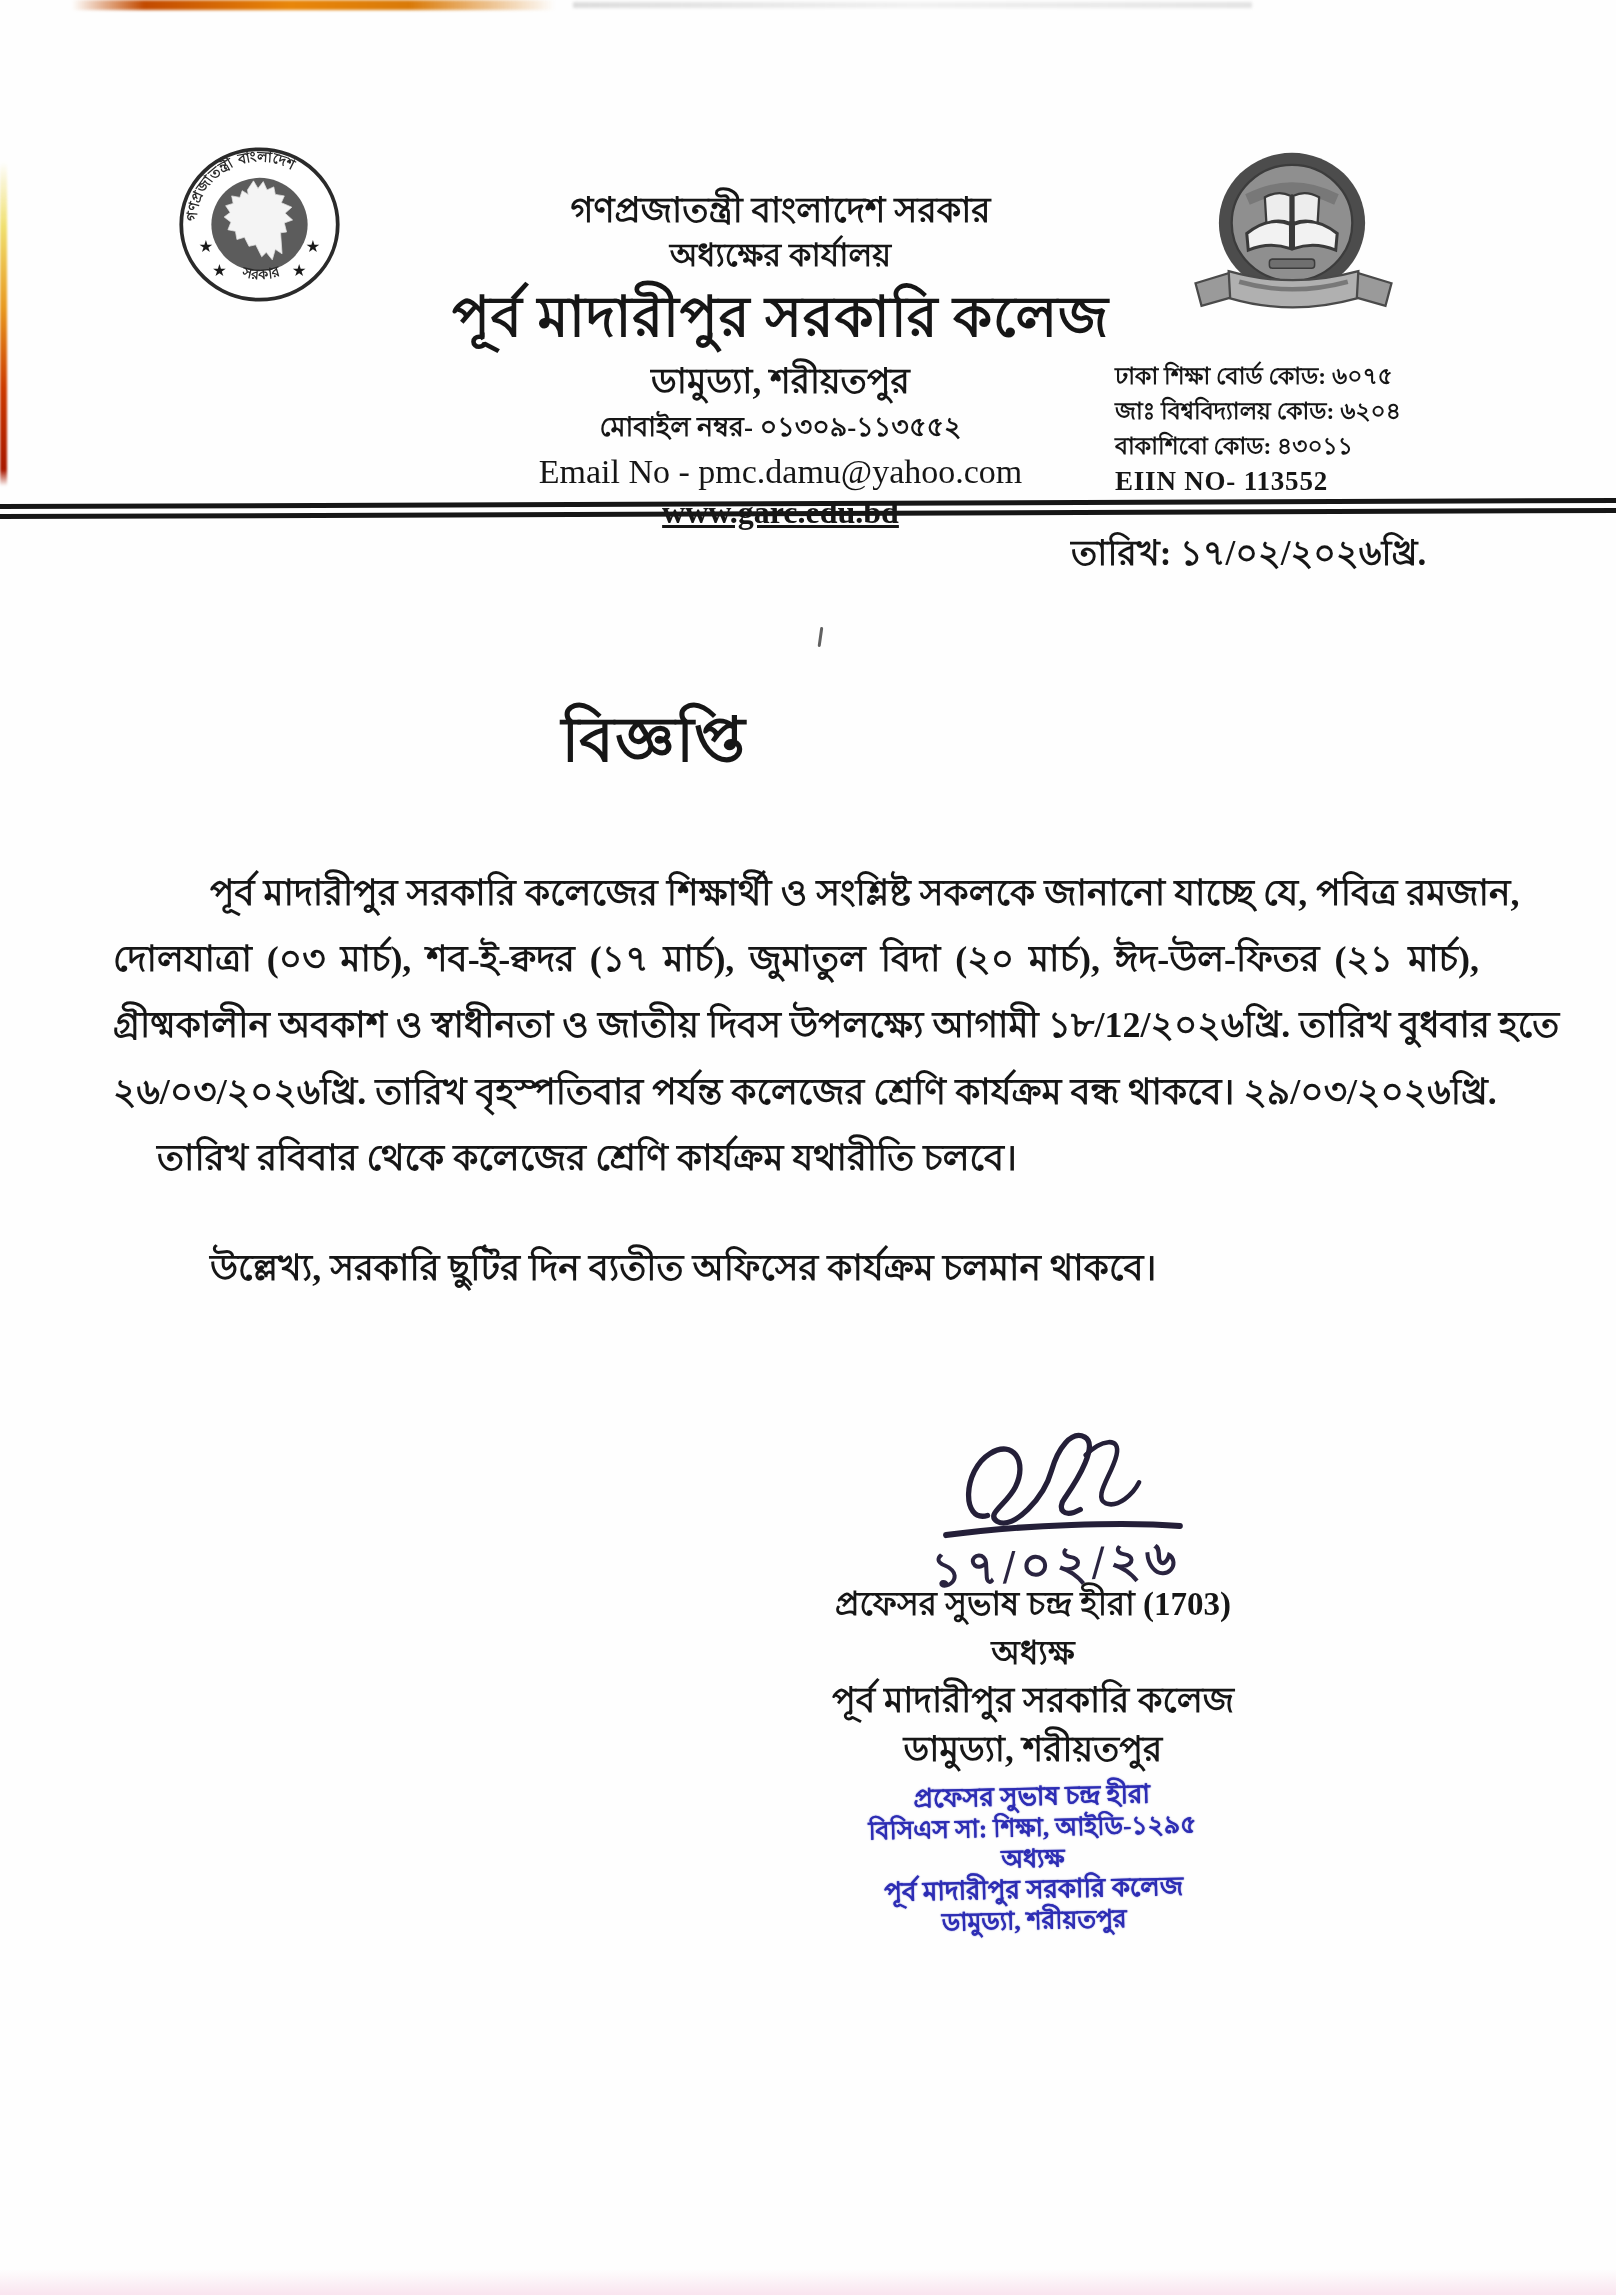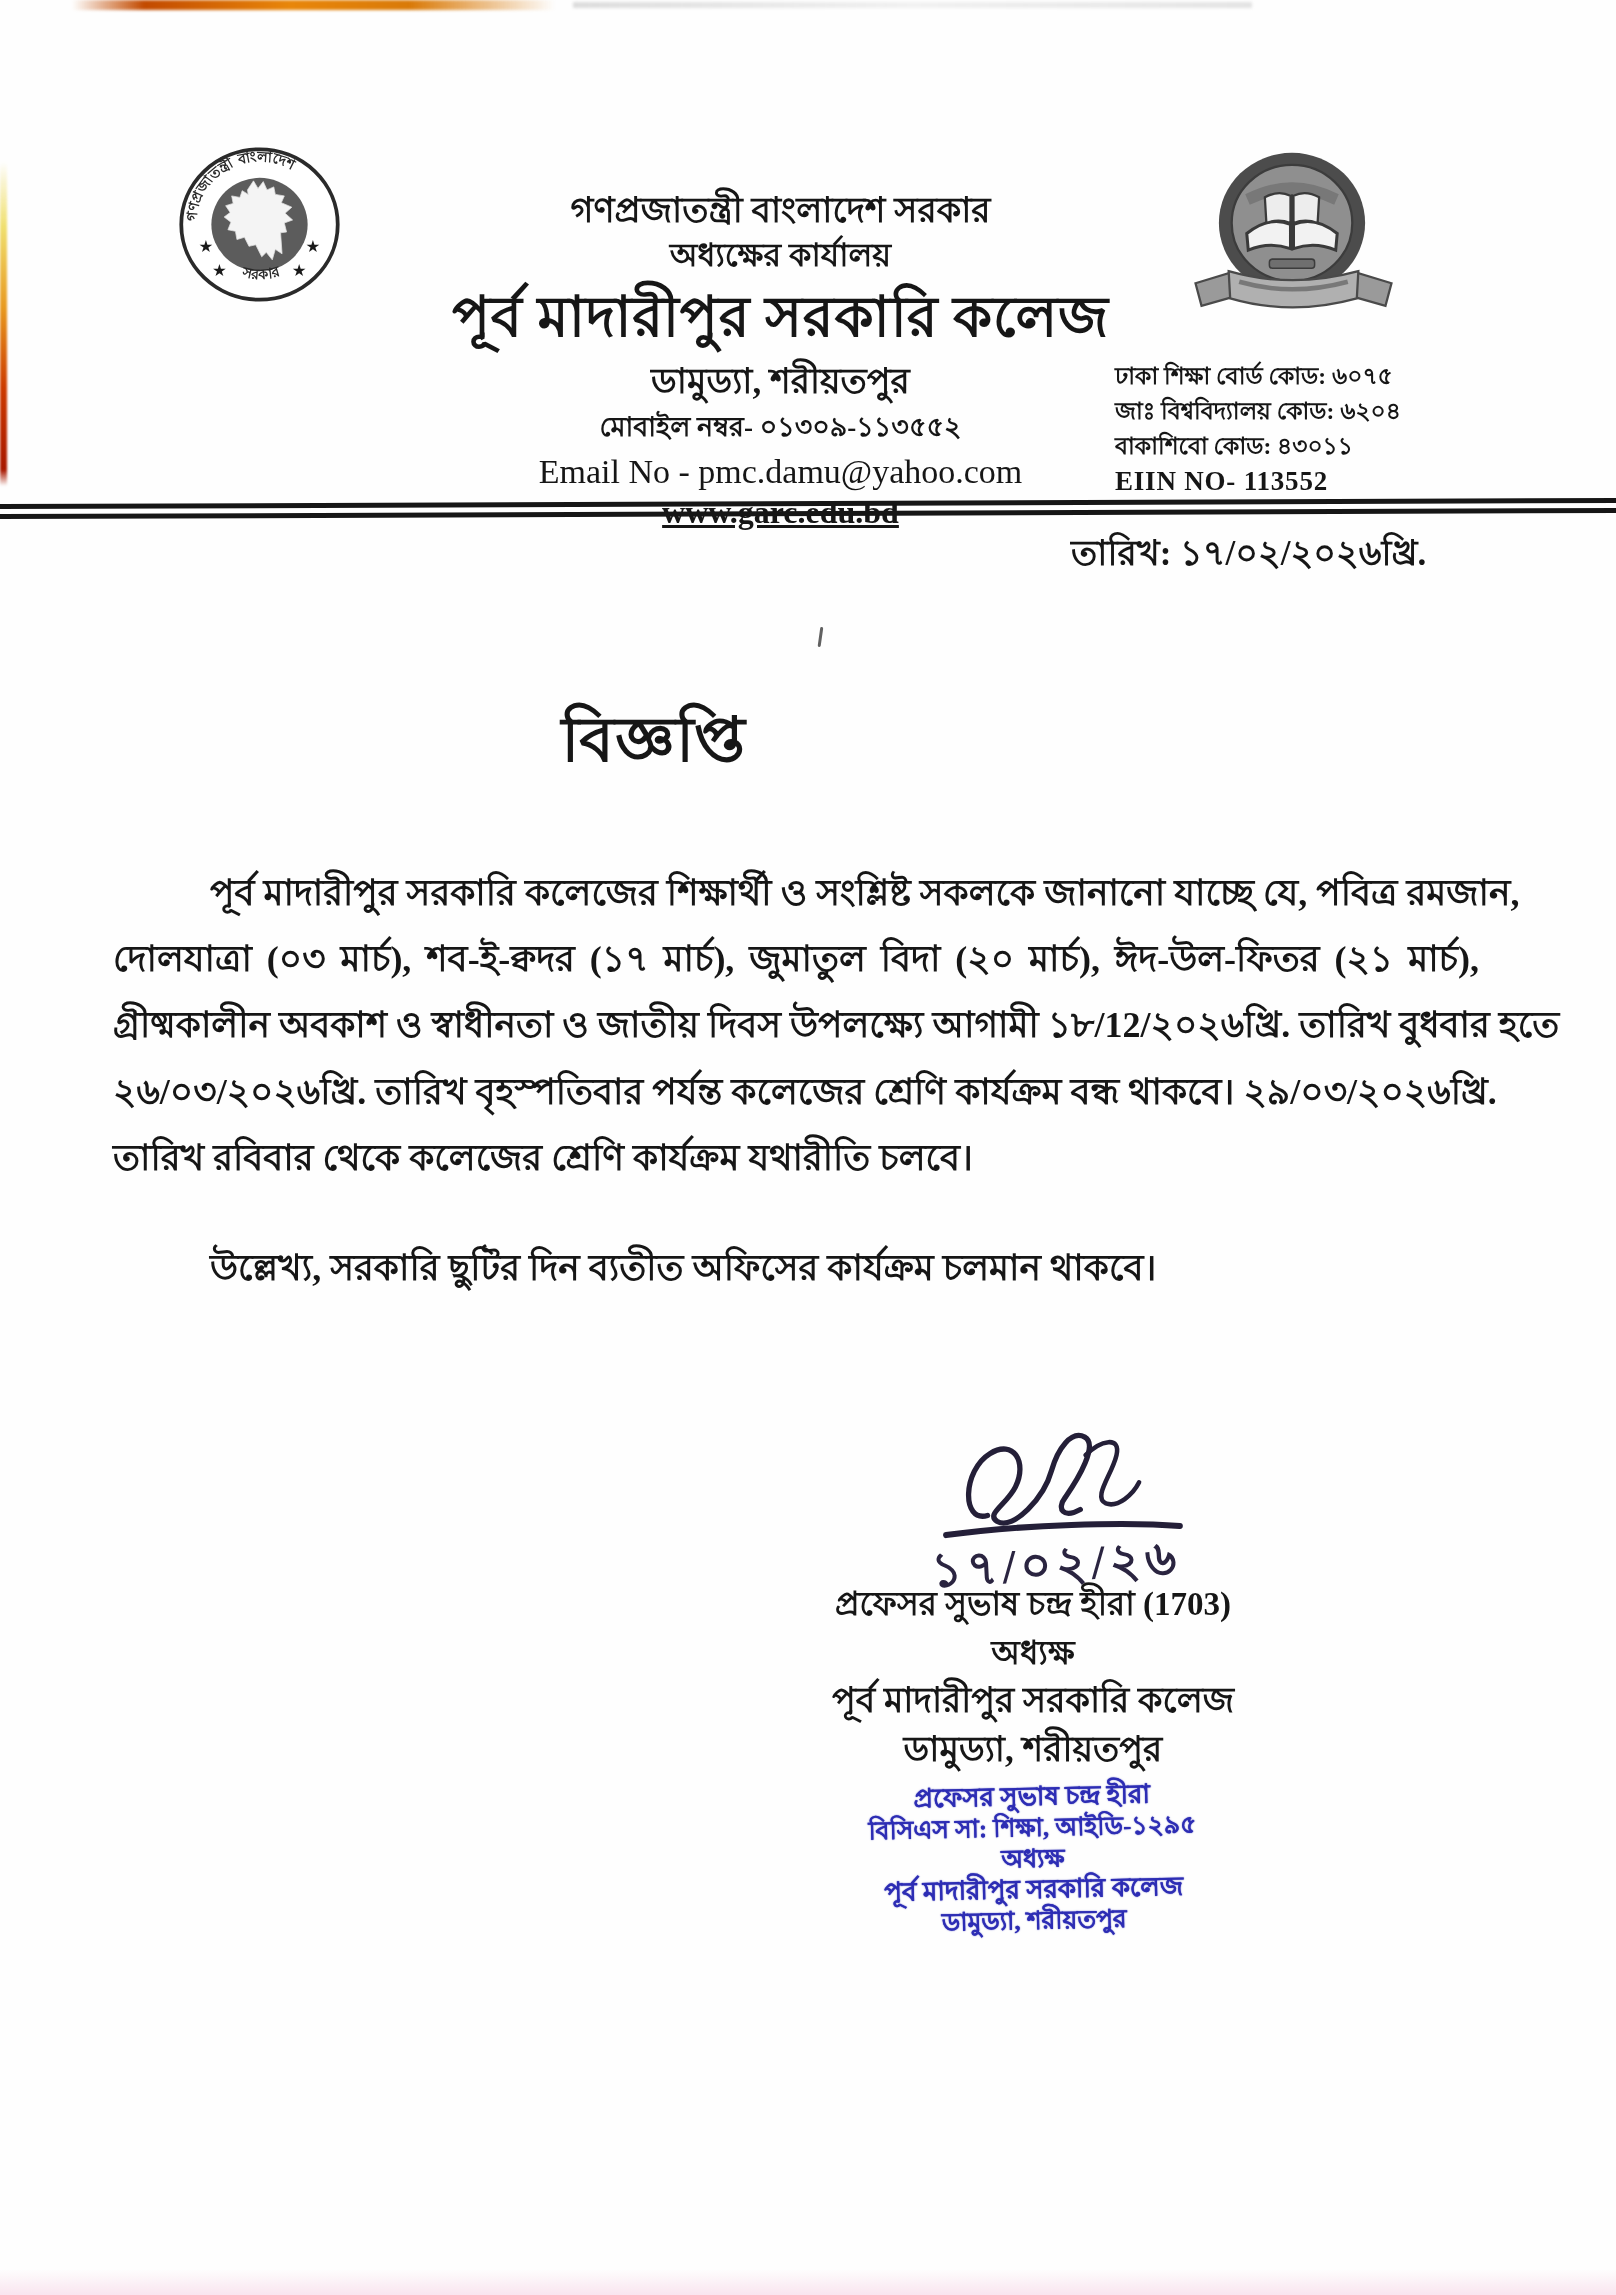--- a/index.html
+++ b/index.html
@@ -63,21 +63,21 @@
   .doc-title{
     position:absolute;left:0;top:692px;width:1308px;text-align:center;
     font-size:62px;font-weight:700;letter-spacing:1.5px;
   }
   .body-line{
     position:absolute;left:113px;width:1366px;height:66px;
     font-size:36px;line-height:66px;font-weight:600;
     text-align:justify;text-align-last:justify;white-space:nowrap;
   }
   .body-line.indent{padding-left:97px;width:1270px;}
-  .body-line.last{text-align:left;text-align-last:left;}
+  .body-line.last{text-align:left;text-align-last:left;margin-left:44px;}
   .para2{
     position:absolute;left:210px;top:1235px;width:1282px;
     font-size:36px;line-height:66px;font-weight:600;text-align:left;
   }
   
   .sig-svg{position:absolute;left:931px;top:1425px;}
   .hand-date{
     position:absolute;left:931px;top:1525px;width:347px;
     font-size:48px;font-weight:700;color:#2a2440;
     transform:rotate(-3deg);letter-spacing:4.5px;text-align:left;

